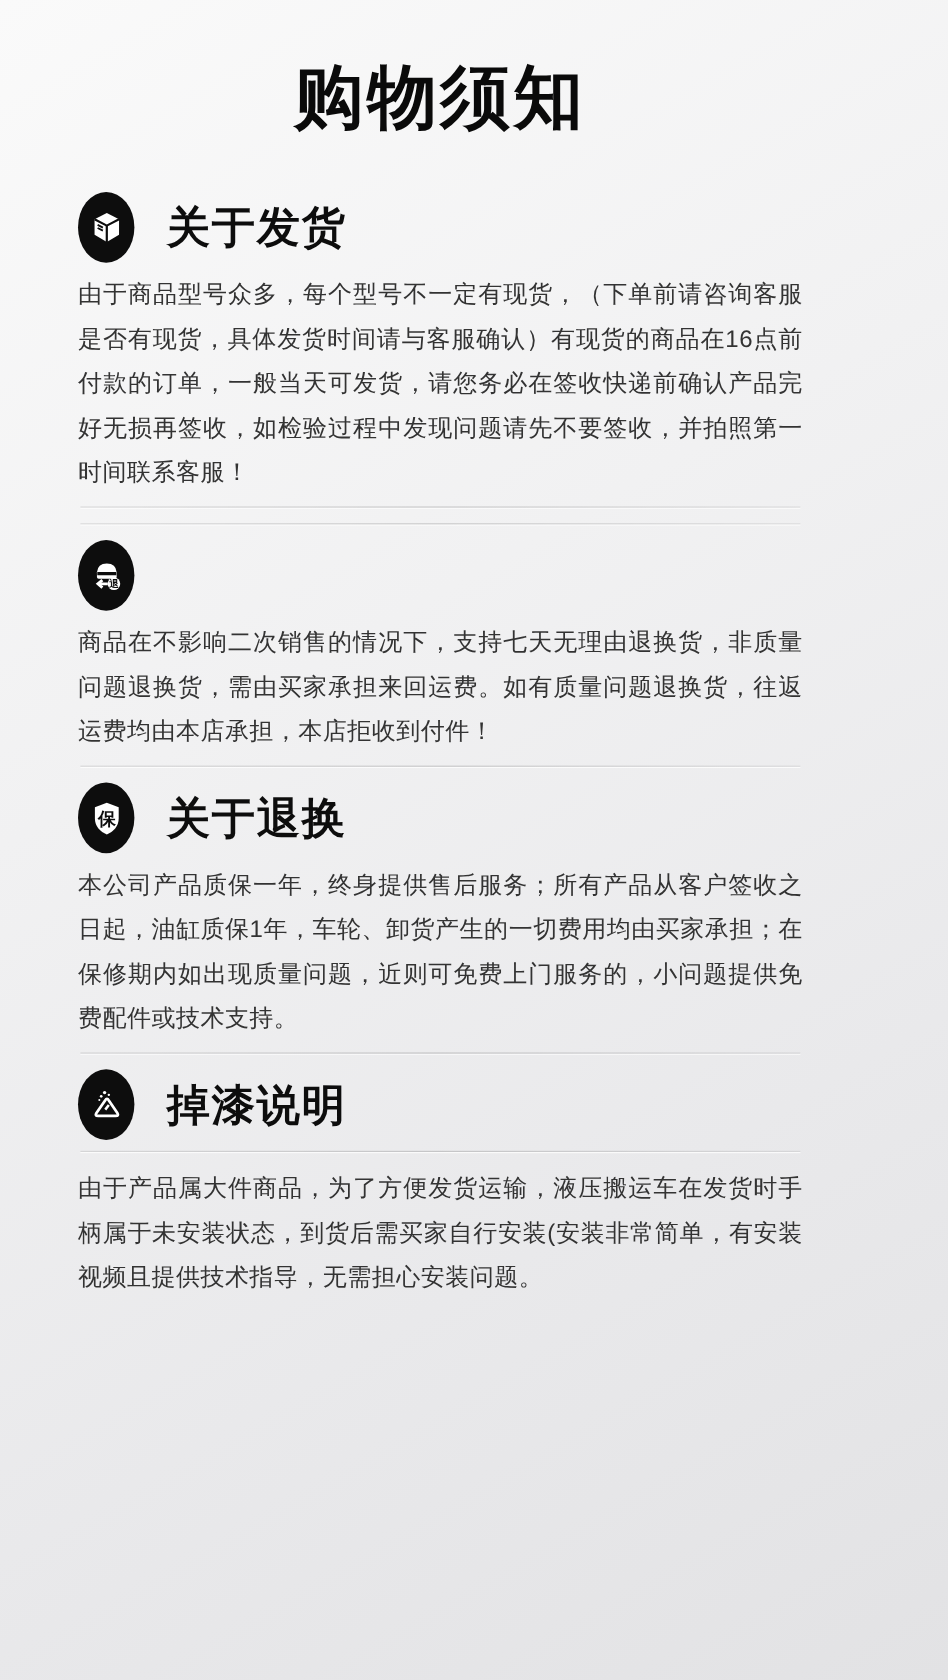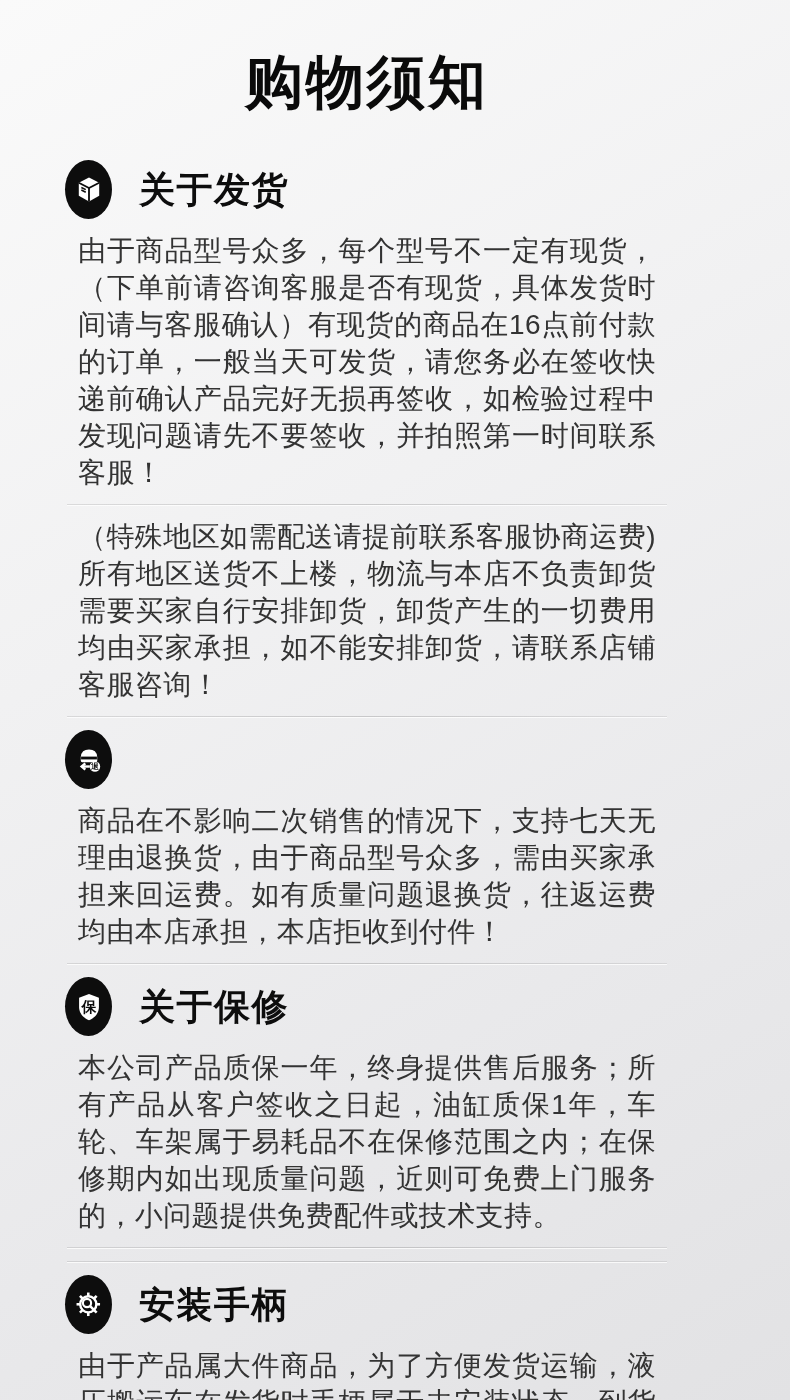--- a/index.html
+++ b/index.html
@@ -49,22 +49,22 @@
   .icon-ellipse svg { display: block; }
   .section-title {
     margin: 0;
     font-size: 36px;
     font-weight: 800;
     letter-spacing: 1.5px;
     color: #0d0d0d;
     line-height: 40px;
   }
   .section-body {
-    margin: 13px;
-    font-size: 28px;
+    margin: 0;
+    font-size: 20px;
     line-height: 37px;
     letter-spacing: 0.4px;
     color: #333;
     text-align: justify;
   }
   .divider {
     height: 1px;
     margin: 9px 2px 13px 2px;
     background: linear-gradient(to right, rgba(0,0,0,0.10), rgba(0,0,0,0.16) 50%, rgba(0,0,0,0.08));
     box-shadow: 0 1px 0 rgba(255,255,255,0.75);
@@ -88,80 +88,72 @@
         </svg>
       </span>
       <h2 class="section-title">关于发货</h2>
     </div>
     <p class="section-body">由于商品型号众多，每个型号不一定有现货，（下单前请咨询客服是否有现货，具体发货时间请与客服确认）有现货的商品在16点前付款的订单，一般当天可发货，请您务必在签收快递前确认产品完好无损再签收，如检验过程中发现问题请先不要签收，并拍照第一时间联系客服！</p>
   </section>
 
   <div class="divider"></div>
 
   <section class="notice-section">
-    <p class="section-body">（特殊地区如需配送请提前联系客服协商运费)所有地区送货不上楼，物流与本店不负责卸货需要买家自行安排卸货，卸货产生的一切费用均由买家承担，如不能安排卸货，请联系店铺客服咨询！</p>
   </section>
 
   <div class="divider"></div>
 
   <section class="notice-section">
     <div class="section-header">
       <span class="icon-ellipse">
         <svg width="34" height="34" viewBox="0 0 24 24">
           <path d="M6.2 9.8 Q6.6 4.6 12 4.6 Q17.4 4.6 17.8 9.8 L17.8 12.6 Q17.8 13.6 16.8 13.6 L7.2 13.6 Q6.2 13.6 6.2 12.6 Z" fill="#ffffff"></path>
           <path d="M6.4 9.6 h11.2 v2 H6.4 Z" fill="#0d0d0d"></path>
           <path d="M7 16.6 H12.6" stroke="#ffffff" stroke-width="1.7" fill="none"></path>
           <path d="M9.4 14.4 L6.8 16.6 L9.4 18.8" stroke="#ffffff" stroke-width="1.7" fill="none"></path>
           <circle cx="16.2" cy="16.6" r="3.7" fill="#ffffff"></circle>
           <text x="16.2" y="18.7" font-size="5.6" font-weight="bold" fill="#0d0d0d" text-anchor="middle">退</text>
         </svg>
       </span>
     </div>
-    <p class="section-body">商品在不影响二次销售的情况下，支持七天无理由退换货，由于商品型号众多，需由买家承担来回运费。如有质量问题退换货，往返运费均由本店承担，本店拒收到付件！</p>
+    <p class="section-body">商品在不影响二次销售的情况下，支持七天无理由退换货，非质量问题退换货，需由买家承担来回运费。如有质量问题退换货，往返运费均由本店承担，本店拒收到付件！</p>
   </section>
 
   <div class="divider"></div>
 
   <section class="notice-section">
     <div class="section-header">
       <span class="icon-ellipse">
         <svg width="34" height="34" viewBox="0 0 24 24">
           <path d="M12 2.8 L19 5.4 V12 C19 16.6 15.8 19.8 12 21.4 C8.2 19.8 5 16.6 5 12 V5.4 Z" fill="#ffffff"></path>
           <text x="12" y="15.6" font-size="10.5" font-weight="bold" fill="#0d0d0d" text-anchor="middle">保</text>
         </svg>
       </span>
-      <h2 class="section-title">关于保修</h2>
+      <h2 class="section-title">关于退换</h2>
     </div>
-    <p class="section-body">本公司产品质保一年，终身提供售后服务；所有产品从客户签收之日起，油缸质保1年，车轮、车架属于易耗品不在保修范围之内；在保修期内如出现质量问题，近则可免费上门服务的，小问题提供免费配件或技术支持。</p>
-  </section>
-
-  <div class="divider"></div>
-
-  <section class="notice-section">
+    <p class="section-body">本公司产品质保一年，终身提供售后服务；所有产品从客户签收之日起，油缸质保1年，车轮、卸货产生的一切费用均由买家承担；在保修期内如出现质量问题，近则可免费上门服务的，小问题提供免费配件或技术支持。</p>
   </section>
 
   <div class="divider"></div>
 
   <section class="notice-section">
     <div class="section-header">
       <span class="icon-ellipse">
         <svg width="34" height="34" viewBox="0 0 24 24">
-          <g stroke="#ffffff" stroke-width="1.8">
-            <line x1="11.5" y1="3.2" x2="11.5" y2="6.0"></line>
-            <line x1="11.5" y1="17.0" x2="11.5" y2="19.8"></line>
-            <line x1="3.2" y1="11.5" x2="6.0" y2="11.5"></line>
-            <line x1="17.0" y1="11.5" x2="19.8" y2="11.5"></line>
-            <line x1="5.6" y1="5.6" x2="7.6" y2="7.6"></line>
-            <line x1="15.4" y1="15.4" x2="17.4" y2="17.4"></line>
-            <line x1="5.6" y1="17.4" x2="7.6" y2="15.4"></line>
-            <line x1="17.4" y1="5.6" x2="15.4" y2="7.6"></line>
-          </g>
-          <circle cx="11.5" cy="11.5" r="5.7" fill="none" stroke="#ffffff" stroke-width="1.7"></circle>
-          <circle cx="10.6" cy="10.6" r="2.9" fill="none" stroke="#ffffff" stroke-width="1.5"></circle>
-          <line x1="12.8" y1="12.8" x2="16.2" y2="16.2" stroke="#ffffff" stroke-width="1.8"></line>
+          <path d="M11 9.2 Q12.1 7.4 13.2 9.2 L18.2 16.6 Q19.3 18.3 17.2 18.3 H6.9 Q4.8 18.3 5.9 16.6 Z" fill="none" stroke="#ffffff" stroke-width="1.6" stroke-linejoin="round"></path>
+          <path d="M11.1 14.6 L13.2 11.9" stroke="#ffffff" stroke-width="1.5"></path>
+          <circle cx="8.7" cy="6.8" r="0.8" fill="#ffffff"></circle>
+          <circle cx="10.7" cy="4.6" r="1.0" fill="#ffffff"></circle>
+          <circle cx="13.2" cy="5.9" r="0.7" fill="#ffffff"></circle>
+          <circle cx="7.6" cy="9" r="0.6" fill="#ffffff"></circle>
         </svg>
       </span>
-      <h2 class="section-title">安装手柄</h2>
+      <h2 class="section-title">掉漆说明</h2>
     </div>
+  </section>
+
+  <div class="divider"></div>
+
+  <section class="notice-section">
     <p class="section-body">由于产品属大件商品，为了方便发货运输，液压搬运车在发货时手柄属于未安装状态，到货后需买家自行安装(安装非常简单，有安装视频且提供技术指导，无需担心安装问题。</p>
   </section>
 
 </div>
 
 </body></html>

